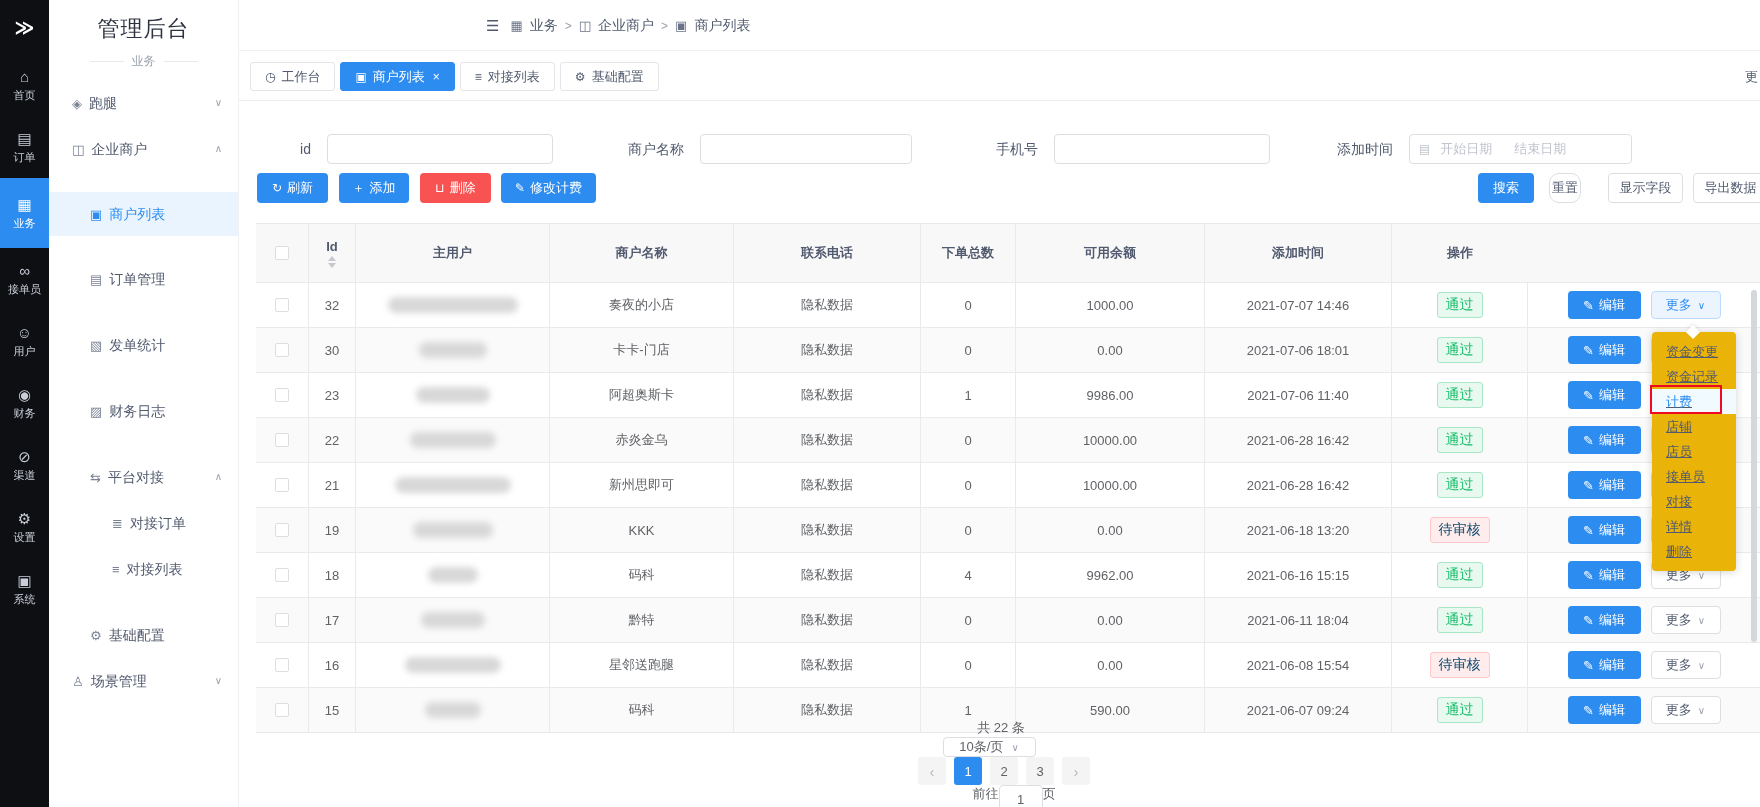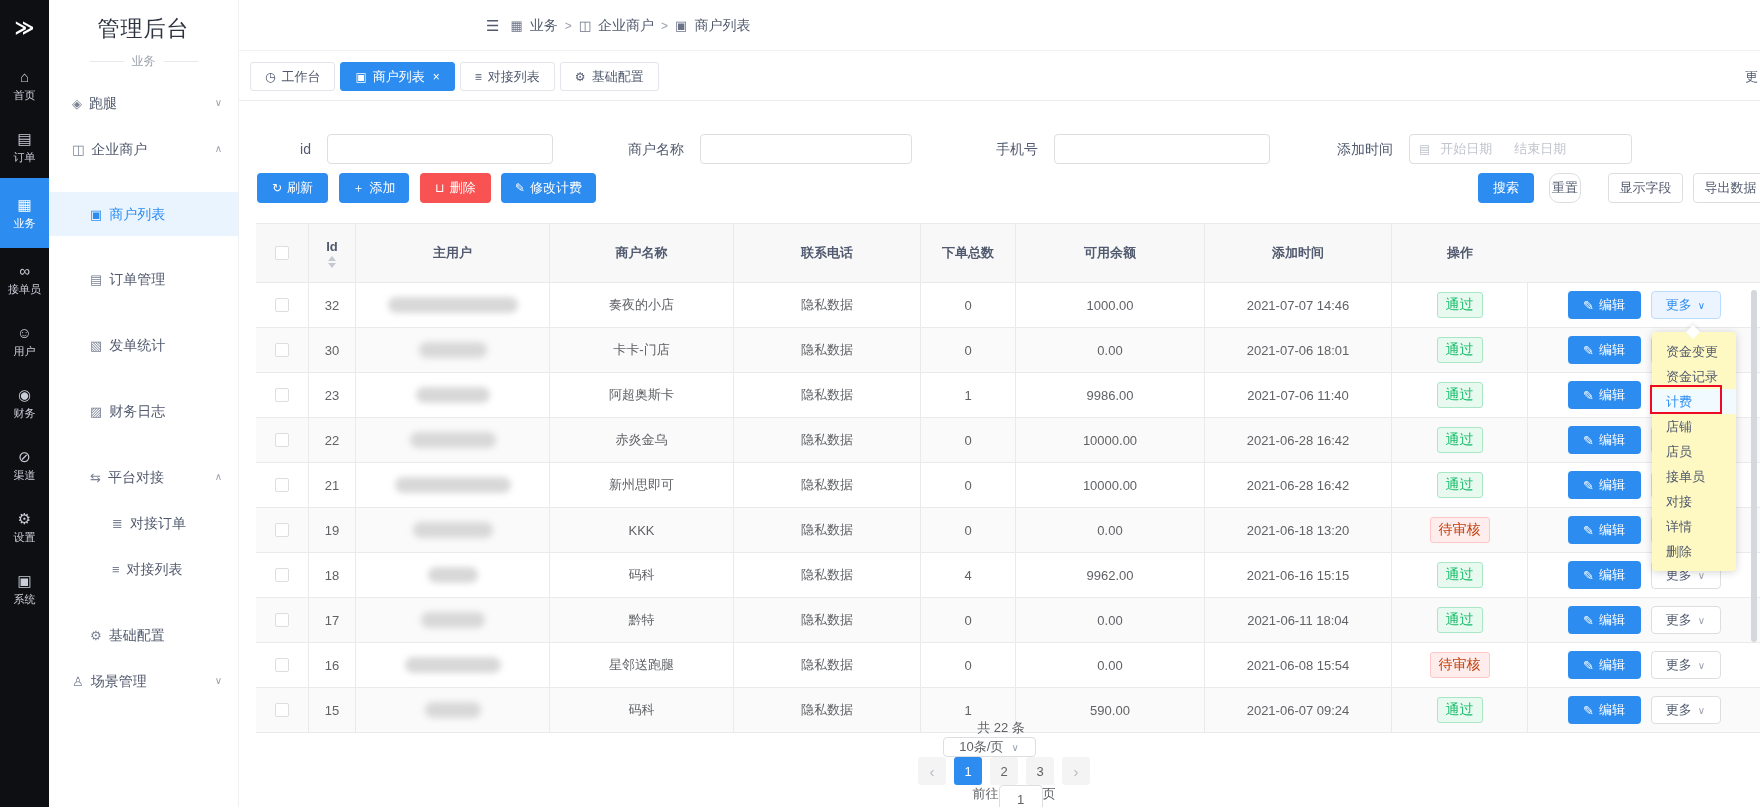--- a/index.html
+++ b/index.html
@@ -67,30 +67,30 @@
   .drow { height:45px; border-bottom:1px solid #e8eaec; font-size:13px; color:#606266; background:#fff; }
   .drow.stripe { background:#fafafa; }
   .checkbox { width:14px; height:14px; border:1px solid #dcdee2; border-radius:2px; background:#fff; cursor:pointer; }
   .sortcell { display:flex; flex-direction:column; align-items:center; justify-content:center; gap:2px; }
   .carets { display:flex; flex-direction:column; gap:2px; }
   .caret-up { width:0; height:0; border-left:4px solid transparent; border-right:4px solid transparent; border-bottom:5px solid #c5c8ce; }
   .caret-dn { width:0; height:0; border-left:4px solid transparent; border-right:4px solid transparent; border-top:5px solid #c5c8ce; }
   .mask { height:16px; background:#d8d8d8; border-radius:8px; filter:blur(3px); }
   .badge { font-size:14px; padding:3px 8px; border-radius:3px; }
   .badge.success { color:#19be6b; background:#e8f9ef; border:1px solid #a9e6c6; }
-  .badge.warn { color:#c2410c; background:#ffecec; border:1px solid #ffc7c7; }
+  .badge.warn { color:#0c4a6e; background:#ffecec; border:1px solid #ffc7c7; }
   .ops { display:flex; gap:10px; align-items:center; justify-content:center; }
   .edit-btn { width:73px; height:28px; background:#2d8cf0; color:#fff; border-radius:4px; font-size:13px; display:flex; align-items:center; justify-content:center; gap:5px; cursor:pointer; }
   .more-btn { width:70px; height:28px; background:#fff; border:1px solid #dcdee2; border-radius:4px; font-size:13px; color:#515a6e; display:flex; align-items:center; justify-content:center; gap:6px; cursor:pointer; }
   .more-btn .mchev { font-size:10px; color:#9aa1ad; }
   .more-btn.open { background:#ecf5ff; border-color:#b9dcff; color:#2d8cf0; }
   .more-btn.open .mchev { color:#2d8cf0; }
 
   
-  #more-menu { position:absolute; left:1652px; top:332px; width:84px; background:#fef9c3; border-radius:4px; box-shadow:0 1px 8px rgba(0,0,0,.18); padding:7px 0; z-index:40; }
+  #more-menu { position:absolute; left:1652px; top:332px; width:84px; background:#eab308; border-radius:4px; box-shadow:0 1px 8px rgba(0,0,0,.18); padding:7px 0; z-index:40;text-decoration:underline; }
   #menu-caret { position:absolute; left:1688px; top:327px; width:10px; height:10px; background:#fff; transform:rotate(45deg); box-shadow:-2px -2px 4px rgba(0,0,0,.06); z-index:41; }
   .mm-item { height:25px; line-height:25px; padding-left:14px; font-size:13px; color:#515a6e; cursor:pointer; }
   .mm-item.hl { background:#f0faff; color:#2d8cf0; }
   #annot-box { position:absolute; left:1650px; top:385px; width:72px; height:29px; border:2px solid #ee0a24; z-index:45; pointer-events:none; }
 
   
   #pager { position:absolute; left:256px; top:748px; width:1504px; height:36px; display:flex; align-items:center; justify-content:center; font-size:13px; color:#606266; z-index:5;flex-direction:column; }
   #pg-total { margin-right:14px; }
   #pg-size { width:93px; height:28px; border:1px solid #dcdee2; border-radius:4px; display:flex; align-items:center; justify-content:center; gap:8px; color:#606266; cursor:pointer; margin-right:38px; }
   #pg-size .schev { font-size:10px; color:#9aa1ad; }

